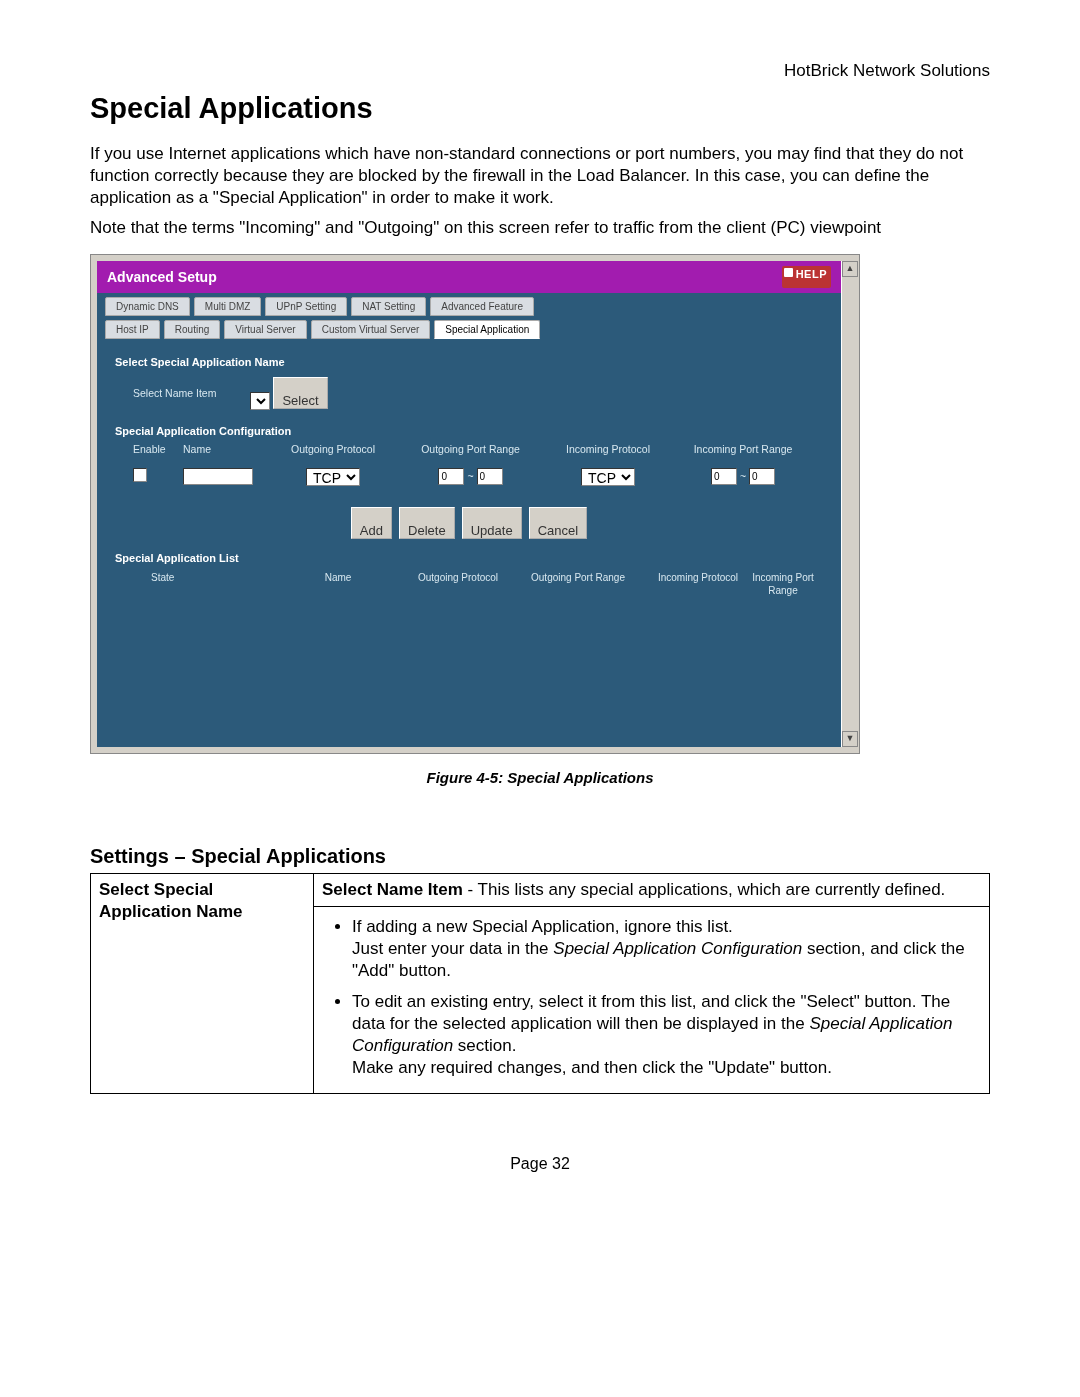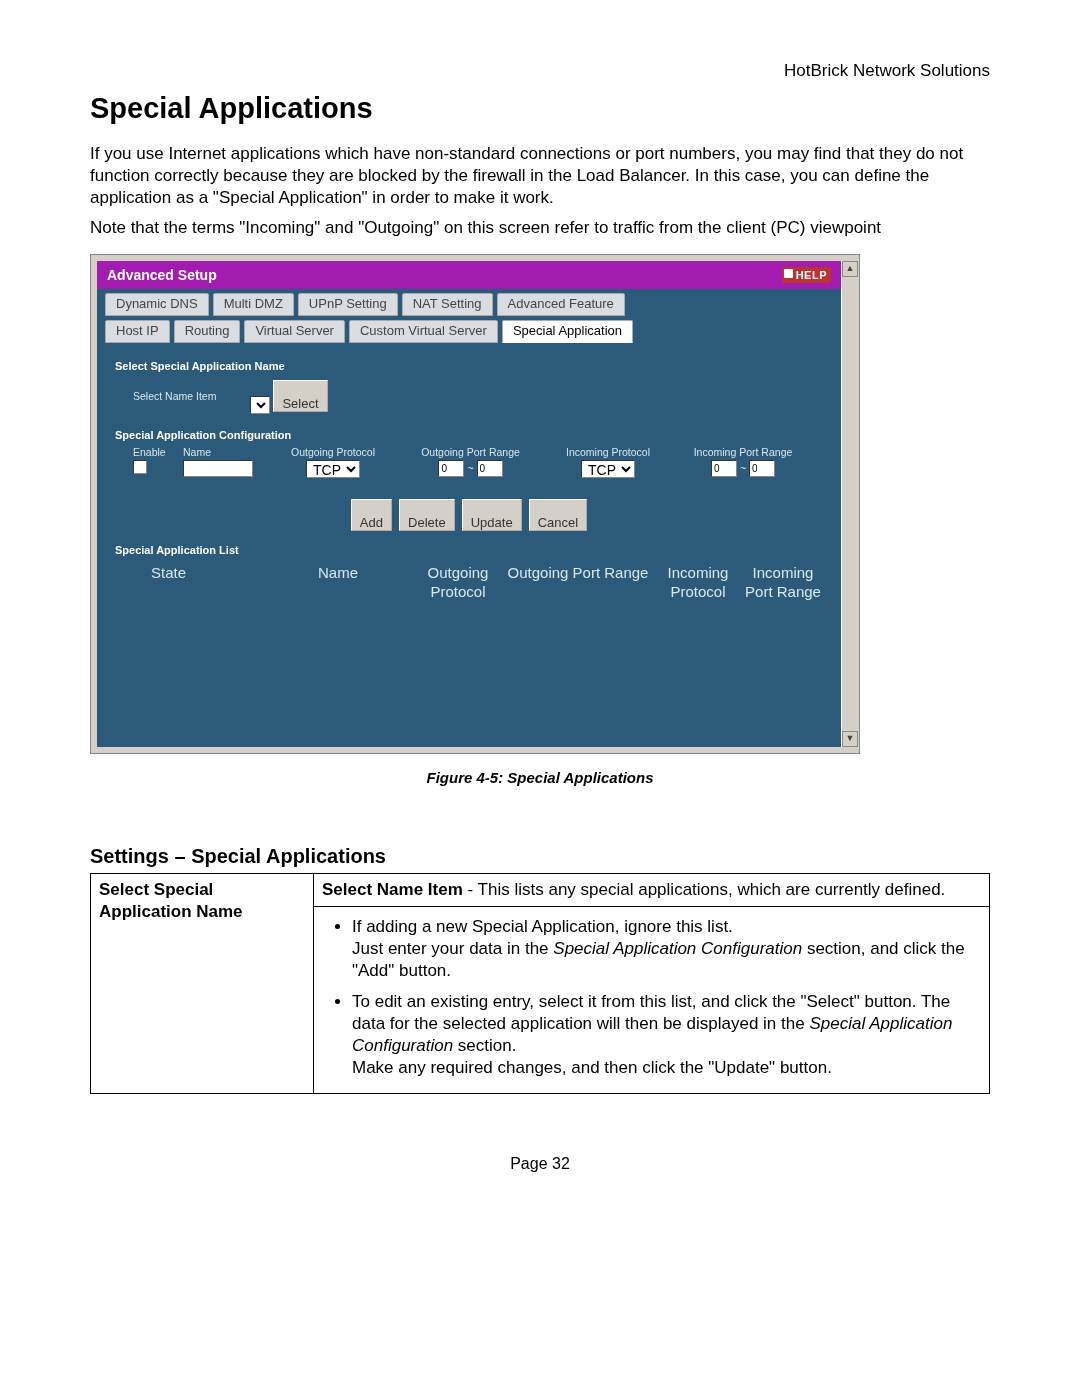--- a/index.html
+++ b/index.html
@@ -98,38 +98,38 @@
     padding: 5px 10px;
     display: flex;
     justify-content: space-between;
     align-items: center;
   }
   .help-badge {
     background: #b33;
     color: #fff;
     font-size: 11px;
     font-weight: bold;
-    padding: 1px 4px 1px 14px;
+    padding: 1px 4px 7px 14px;
     border-radius: 2px;
     position: relative;
     letter-spacing: 0.5px;
   }
   .help-badge::before {
     content: "";
     position: absolute;
     left: 2px; top: 2px;
     width: 9px; height: 9px;
     background: #fff;
     border-radius: 1px;
   }
   .tabrow {
     display: flex;
     gap: 4px;
     padding: 4px 8px 0 8px;
-    font-size: 13px;
+    font-size: 10px;
   }
   .tab {
     background: #d9dde2;
     color: #444;
     padding: 2px 10px;
     border-radius: 2px 2px 0 0;
     border: 1px solid #aaa;
   }
   .tab.active {
     background: #fff;
@@ -180,40 +180,40 @@
   .col {
     flex: 1;
     text-align: center;
   }
   .col.enable { flex: 0 0 50px; text-align:left; }
   .col.name   { flex: 0 0 90px; text-align:left; }
   .col.op     { flex: 0 0 120px; }
   .col.opr    { flex: 0 0 155px; }
   .col.ip     { flex: 0 0 120px; }
   .col.ipr    { flex: 0 0 150px; }
-  .col-head { color:#d8e8f0; margin-bottom:0; display:block; }
+  .col-head { color:#d8e8f0; margin-bottom:12px; display:block; }
   .chk {
     width:14px;height:14px;background:#fff;border:1px inset #888;display:inline-block;
   }
   .txt {
     background:#fff;border:1px inset #888;height:17px;width:70px;font-size:10px;color:#000;padding:0 2px;
   }
   .txt.port { width:26px; }
   .sel {
     background:#fff;border:1px inset #888;height:18px;font-size:14px;color:#000;padding:0 2px 0 2px;
   }
   .dash { color:#d8e8f0; padding:0 3px; }
   .button-row {
     text-align:center;
     padding: 20px 0 4px 0;
   }
   .button-row .ui-btn { margin: 0 2px; }
   .list-head {
     display:flex;
-    font-size:15px;
+    font-size:10px;
     padding: 2px 0 0 18px;
     text-align:center;
   }
   .lh { flex:1; }
   .lh.state { flex:0 0 130px; text-align:left; padding-left:18px;}
   .lh.name { flex:0 0 150px; }
   .lh.op { flex:0 0 90px; }
   .lh.opr { flex:0 0 150px; }
   .lh.ip { flex:0 0 90px; }
   .lh.ipr { flex:1; }

